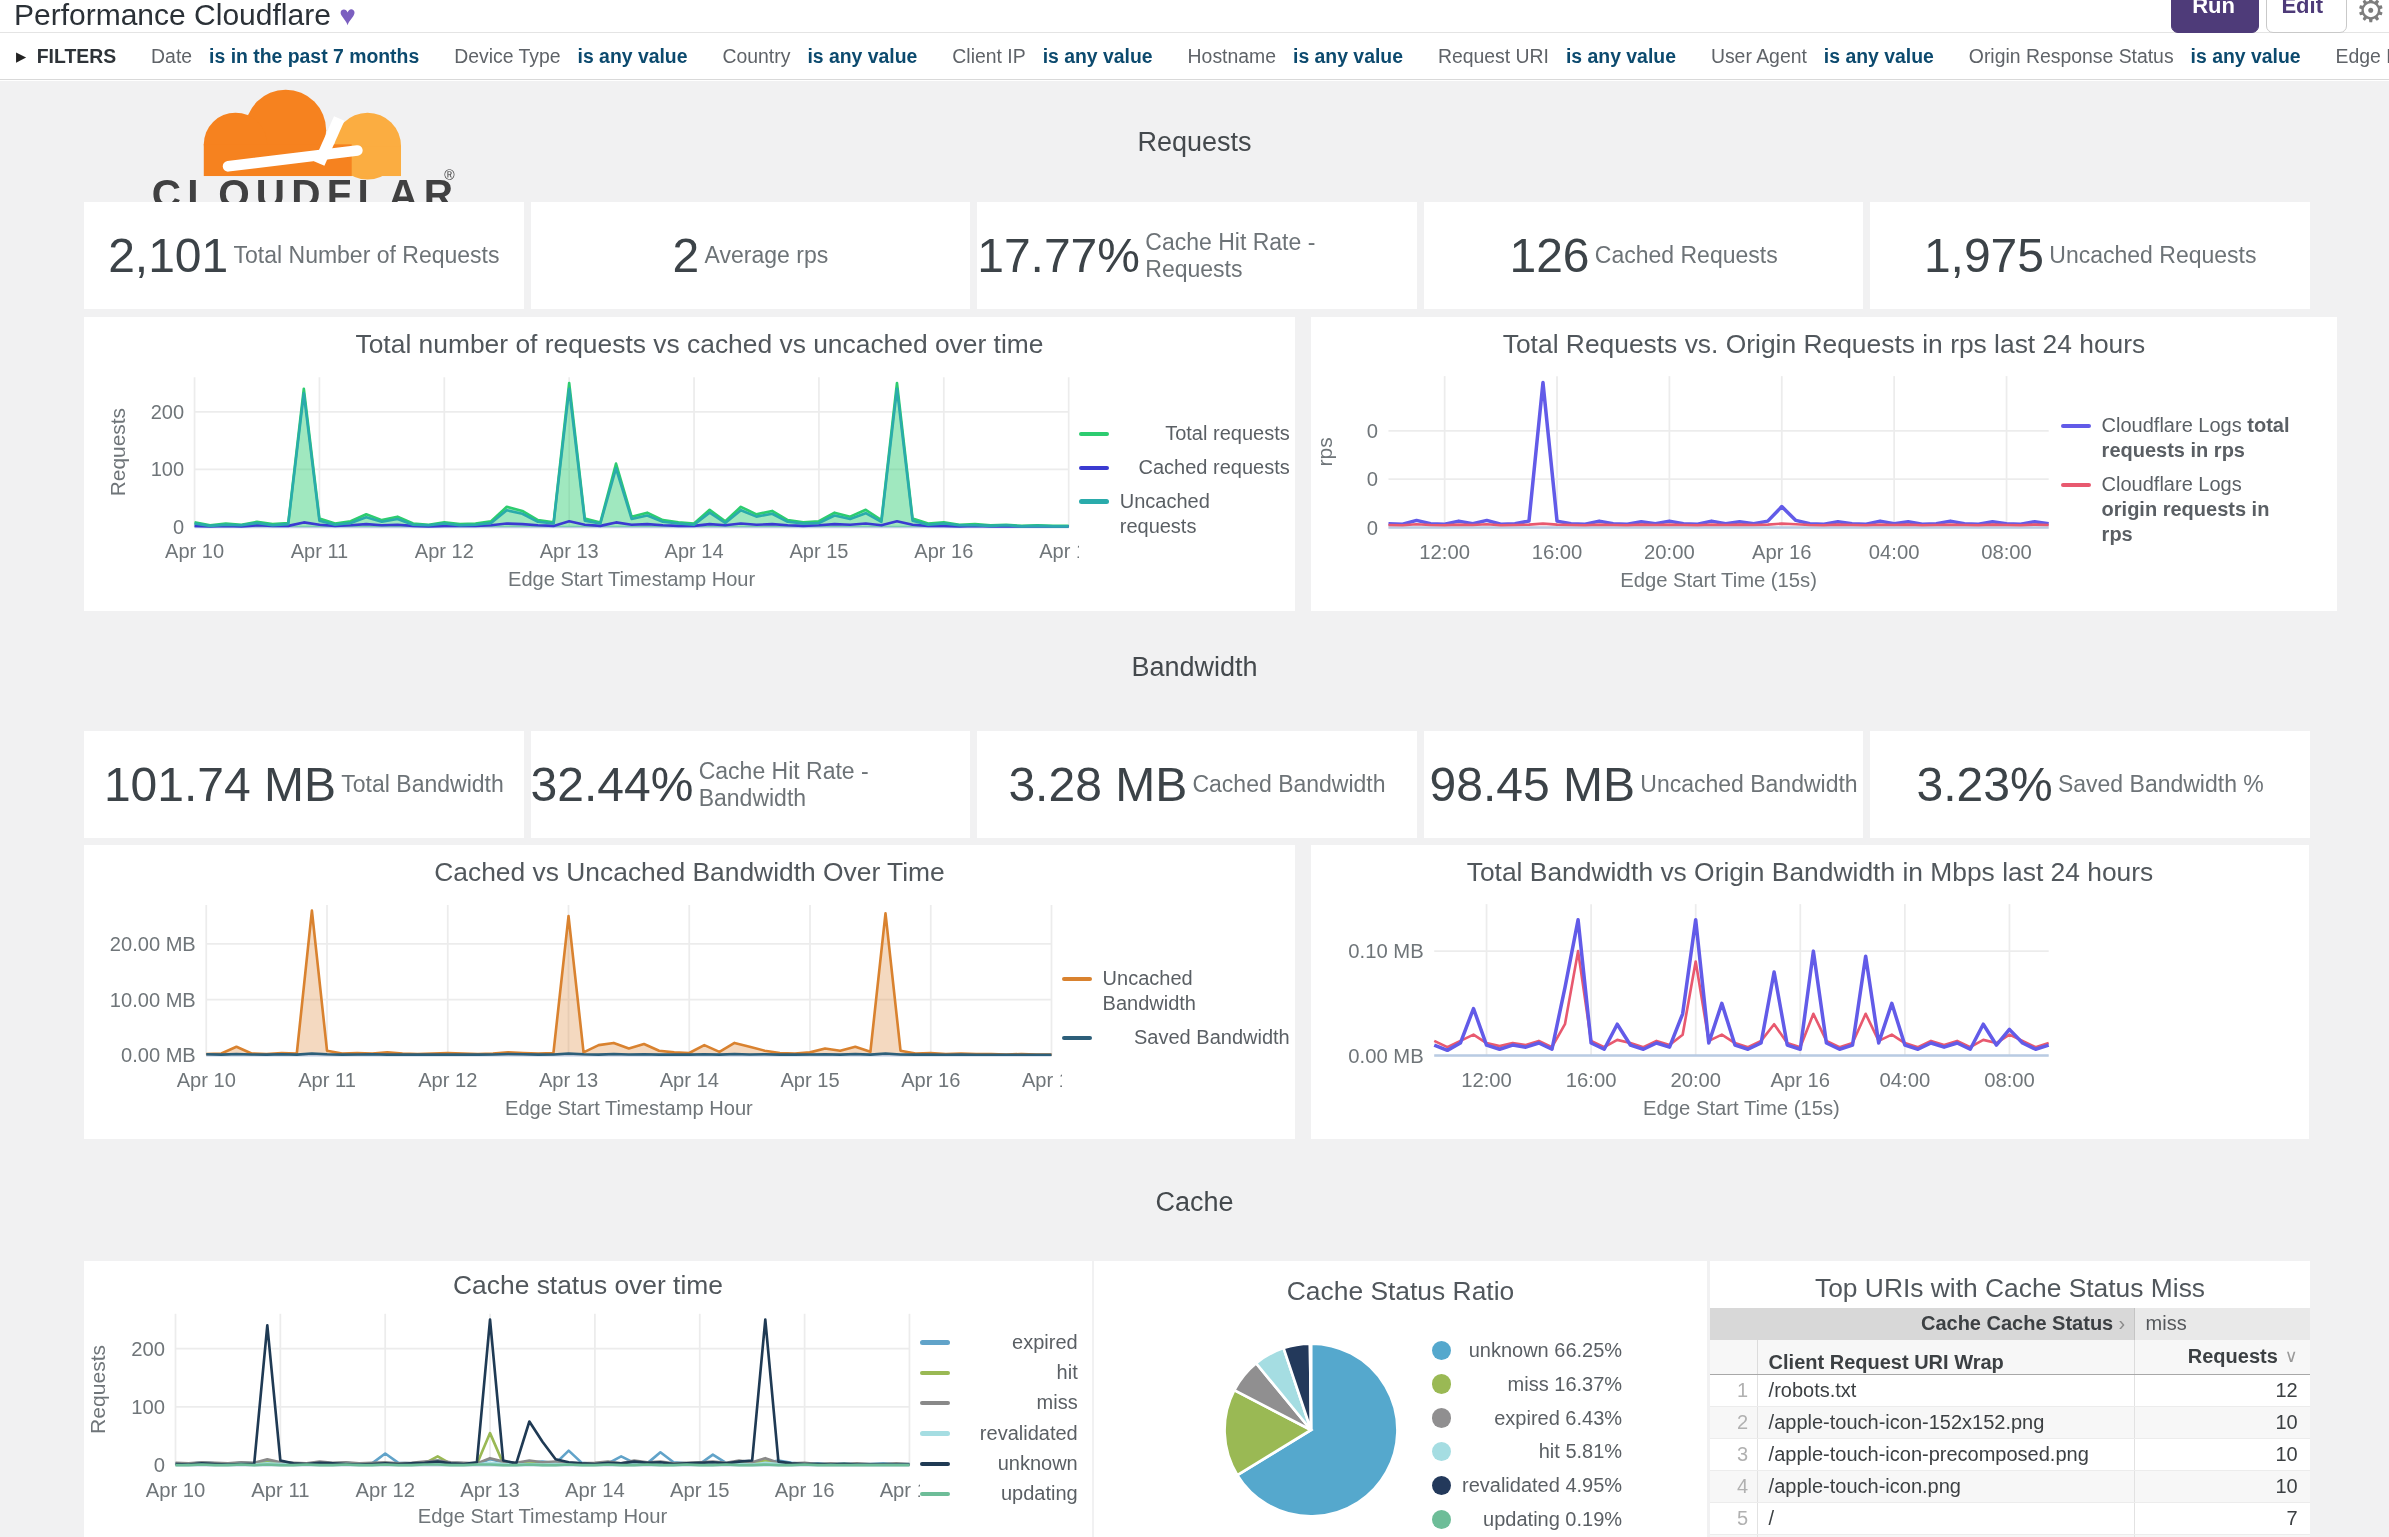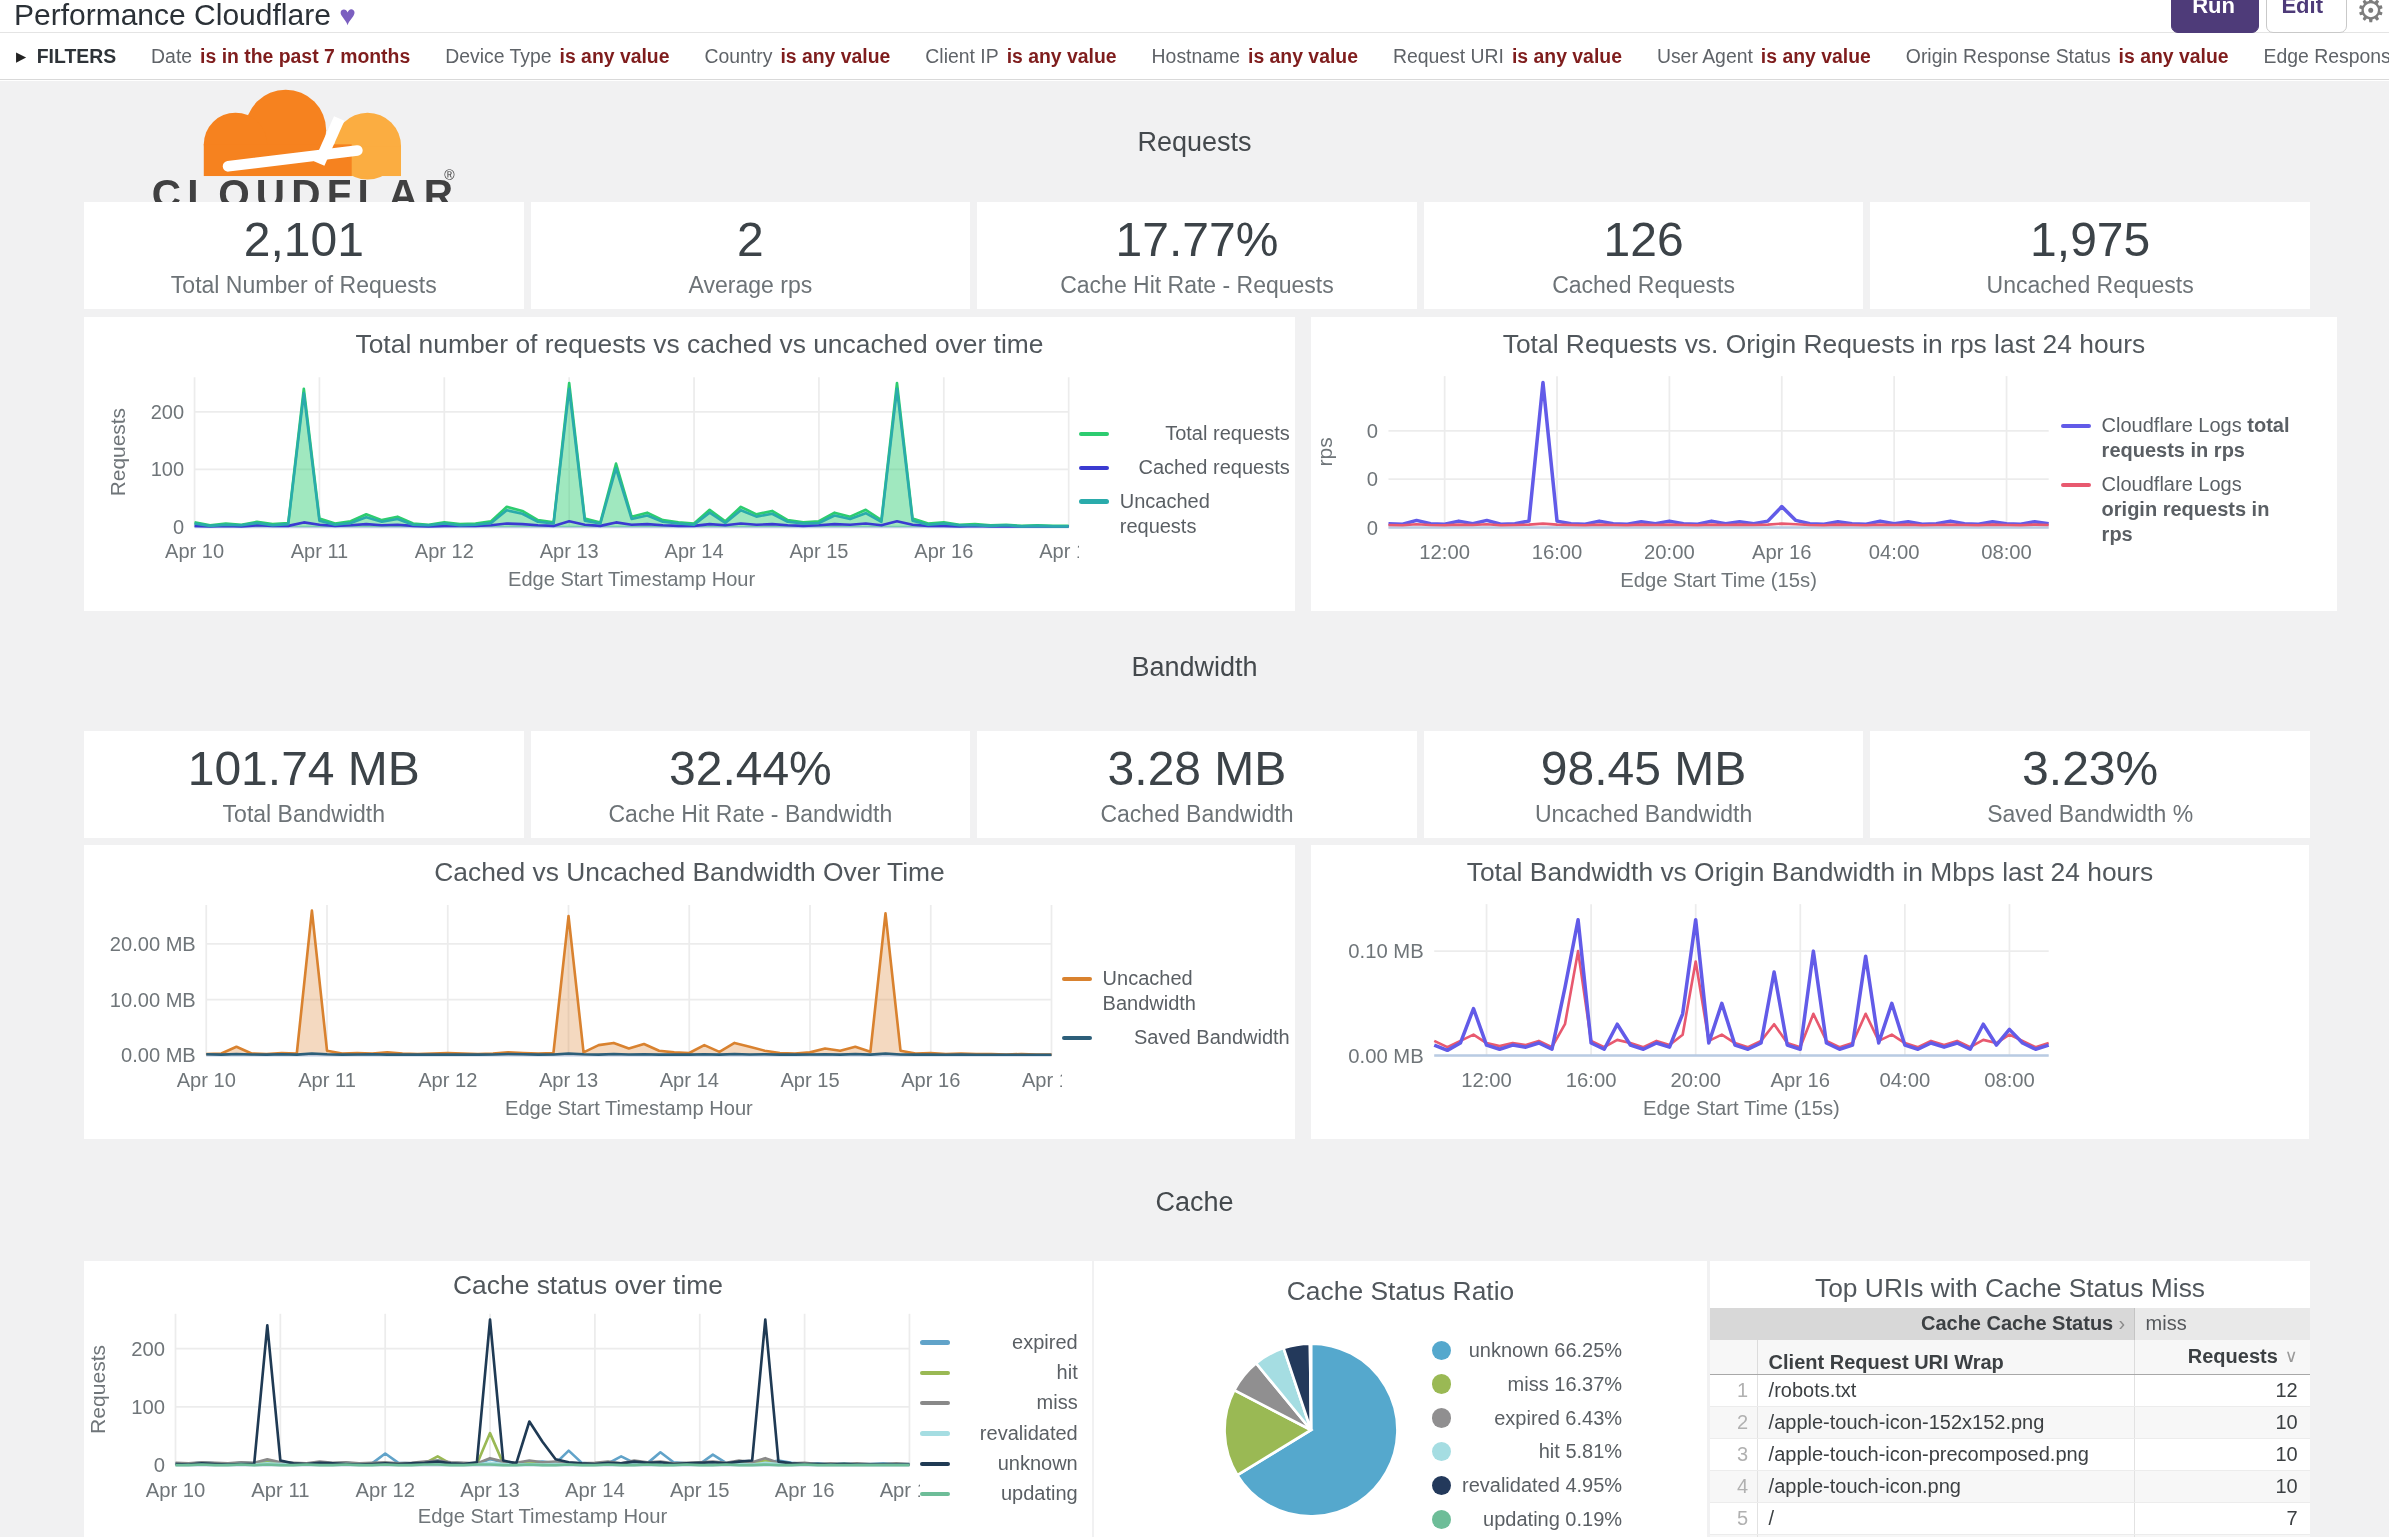--- a/index.html
+++ b/index.html
@@ -14,33 +14,33 @@
   .btn { position:absolute; top:-16px; height:49px; border-radius:7px; font-size:22px; font-weight:700; display:flex; align-items:center; justify-content:flex-end; padding:0 23px 5.3px 23px; cursor:pointer; }
   .run-btn { right:130px; width:88px; background:#4e3b79; color:#fff; border:0.9px solid #4e3b79; }
   .edit-btn { right:42px; width:81px; background:#fff; color:#4e3b79; border:0.9px solid #c9c9c9; }
   .gear { position:absolute; right:3.5px; top:-8.8px; font-size:33px; color:#7d7d7d; cursor:pointer; }
 
   
   .filterbar { position:absolute; top:33px; left:0; right:0; height:47px; background:#fff; border-bottom:0.9px solid #d9d9d9; display:flex; align-items:center; padding:0 16px; gap:35px; overflow:hidden; white-space:nowrap; z-index:5; }
   .filters-toggle { display:flex; align-items:center; gap:10.6px; font-size:19.4px; font-weight:700; color:#2e3338; cursor:pointer; flex:none; }
   .filters-toggle .tri { font-size:13.2px; color:#222; }
   .filter-item { font-size:19.4px; color:#5f6368; flex:none; cursor:pointer; }
-  .filter-item b { color:#7f1d1d; margin-left:8px; }
+  .filter-item b { color:#0c4a6e; margin-left:17px; }
 
   
   .content { position:absolute; top:81px; left:0; right:0; bottom:0; background:#f1f1f2; overflow:hidden; }
   .section-title { position:absolute; left:0; width:100%; text-align:center; font-size:27px; color:#44494d; }
   .panel { position:absolute; background:#fff; }
 
   
   .cf-logo { position:absolute; left:99px; top:5.3px; width:361px; height:129px; }
 
   
   .kpi-row { position:absolute; left:84px; width:2226px; height:107px; display:flex; gap:7px; }
-  .kpi-tile { flex:1; background:#fff; display:flex; flex-direction:column; align-items:center; justify-content:center; gap:5.3px; }
+  .kpi-tile { flex:1; background:#fff; display:flex; align-items:center; justify-content:center; gap:5.3px; }
   .kpi-value { font-size:48px; font-weight:400; color:#3c4348; }
   .kpi-label { font-size:23px; color:#6d7377; }
 
   
   .chart-title { text-align:center; font-size:26.4px; color:#51575c; padding:12.3px 0 1.8px; }
   .chart-body { display:flex; align-items:stretch; }
   .legend { display:flex; flex-direction:column; justify-content:center; gap:8.8px; font-size:20px; color:#5a5f64; padding-right:5.3px; }
   .legend-item { display:flex; align-items:flex-start; gap:10.6px; line-height:1.25;justify-content:space-between; }
   .legend-item .swatch { flex:none; width:30px; height:4.4px; border-radius:2.6px; margin-top:10.6px; }
   .legend-item .dot { flex:none; width:19.4px; height:19.4px; border-radius:50%; margin-top:2.6px; }

